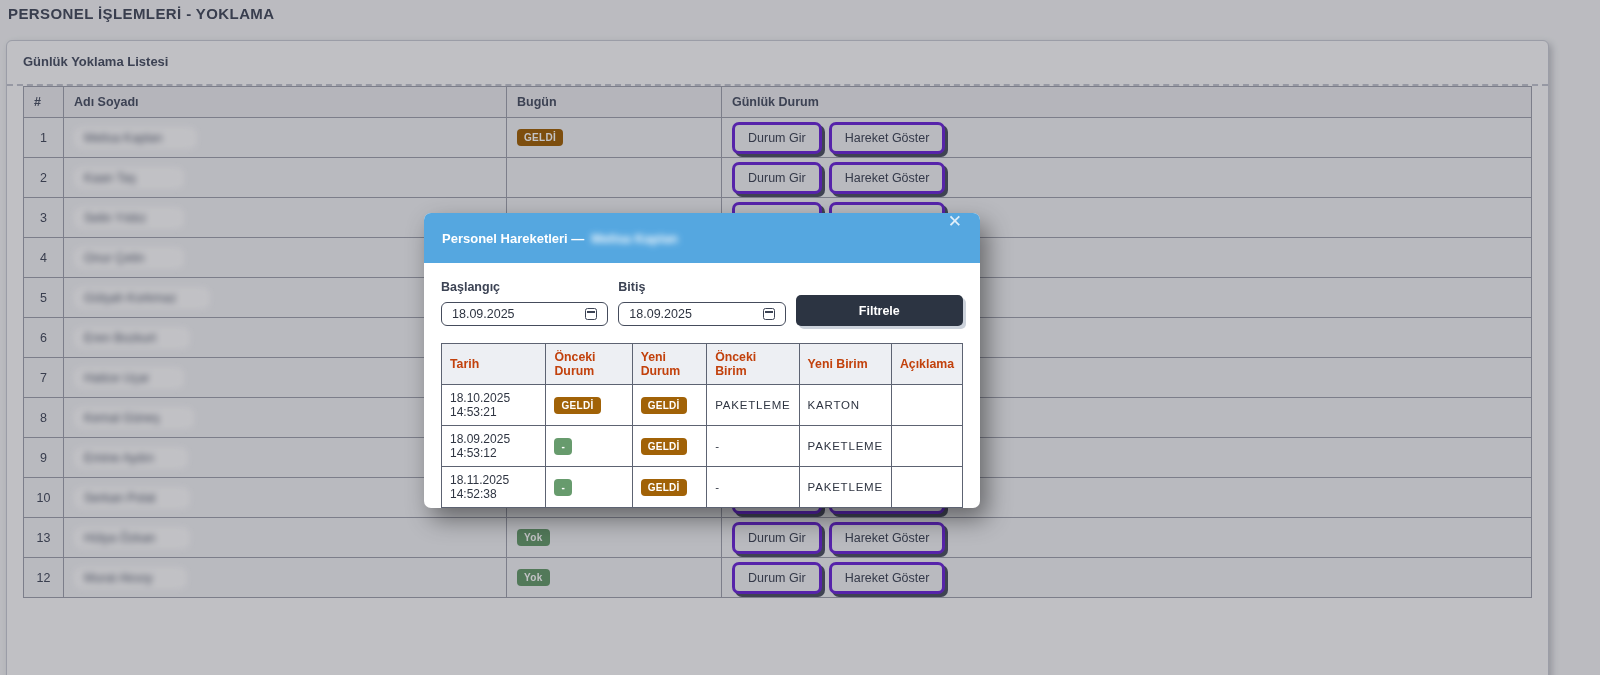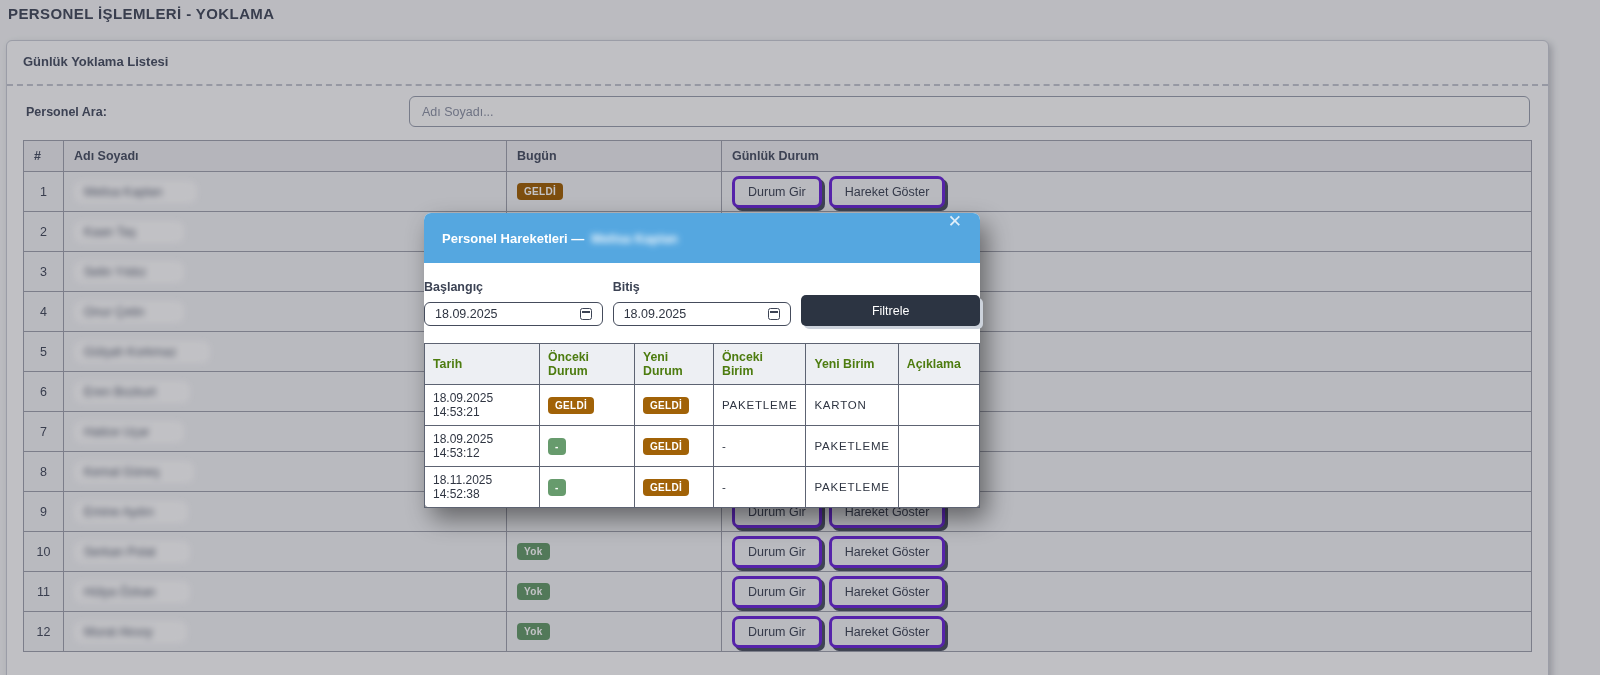--- a/index.html
+++ b/index.html
@@ -72,42 +72,42 @@
   .modal-header {
     height:50px; background:#55a7e0; border-radius:7px 7px 0 0;
     display:flex; padding:0 18px;
   }
   .modal-title { color:#fff; font-weight:700; font-size:13px; display:flex; gap:7px; align-items:center; }
   .modal-title .person { filter:blur(3px); opacity:.95; }
   .modal-close {
     margin-left:auto; color:rgba(255,255,255,.82); font-size:17px; line-height:1;
     cursor:pointer; font-weight:400;
   }
-  .modal-body { padding:17px 0 0; }
+  .modal-body { padding:17px 17px 0; }
   .filter-row { display:flex; gap:10px; }
   .field { flex:1; display:flex; flex-direction:column; }
   .field-label { font-size:12.5px; font-weight:700; color:#3c4354; margin-bottom:8px; }
   .date-box {
     height:24px; border:1px solid #454c5c; border-radius:6px;
     display:flex; align-items:center; justify-content:space-between;
     padding:0 10px; font-size:12.5px; color:#2f3542; background:#fff; cursor:text;
   }
   .cal-icon { width:12px; height:12px; border:1.5px solid #3c4354; border-radius:2.5px; position:relative; flex:0 0 auto; }
   .cal-icon::before { content:""; position:absolute; left:1px; right:1px; top:2px; height:1.5px; background:#3c4354; }
   .filter-btn-wrap { flex:1; display:flex; flex-direction:column; justify-content:flex-end; }
   .filtrele-btn {
-    height:31px; background:#2c3442; color:#fff; font-weight:400; font-size:12.5px;
+    height:31px; background:#2c3442; color:#fff; font-weight:700; font-size:12.5px;
     border:none; border-radius:5px; font-family:inherit; cursor:pointer;
     box-shadow:3px 3px 0 #ccd2db;
   }
   .modal-table {
     margin-top:17px; width:100%; border-collapse:collapse; font-size:12px; color:#2f3542;
   }
   .modal-table th, .modal-table td { border:1px solid #5d6372; padding:6px 8px; text-align:left; }
-  .modal-table thead th { background:#edeff3; font-weight:700; font-size:12.3px; color:#4d7c0f; }
+  .modal-table thead th { background:#edeff3; font-weight:700; font-size:12.3px; color:#c2410c; }
   .modal-table td { height:28px; }
   .m-col-date { width:115px; }
   .m-col-prev { width:95px; }
   .m-col-new  { width:79px; }
   .m-col-punit{ width:86px; }
   .m-col-nunit{ width:82px; }
   .unit-text { font-size:11.5px; letter-spacing:.8px; }
   .modal-footer {
     margin-top:26px; border-top:1px solid #cfd3da;
     padding:13px 17px 17px; display:flex; justify-content:flex-end;
@@ -119,24 +119,20 @@
   }
 </style>
 </head>
 <body>
 
 <div class="page-title">PERSONEL İŞLEMLERİ - YOKLAMA</div>
 
 <div class="panel">
   <div class="panel-header">Günlük Yoklama Listesi</div>
 
-  <div class="search-row">
-    <div class="search-label">Personel Ara:</div>
-    <input class="search-input" type="text" placeholder="Adı Soyadı..." style="">
-  </div>
 
   <table class="main-table">
     <thead>
       <tr>
         <th class="col-num">#</th>
         <th class="col-name">Adı Soyadı</th>
         <th class="col-today">Bugün</th>
         <th>Günlük Durum</th>
       </tr>
     </thead>
@@ -245,21 +241,21 @@
     <td class="col-name"><span class="name-chip">Serkan Polat</span></td>
     <td class="col-today"><span class="badge muted">Yok</span></td>
     <td>
       <div class="actions">
         <button class="action-btn">Durum Gir</button>
         <button class="action-btn">Hareket Göster</button>
       </div>
     </td>
   </tr>
         <tr>
-    <td class="col-num">11</td>
+    <td class="col-num">13</td>
     <td class="col-name"><span class="name-chip">Hülya Özkan</span></td>
     <td class="col-today"><span class="badge muted">Yok</span></td>
     <td>
       <div class="actions">
         <button class="action-btn">Durum Gir</button>
         <button class="action-btn">Hareket Göster</button>
       </div>
     </td>
   </tr>
         <tr>
@@ -315,21 +311,21 @@
           <th class="m-col-date">Tarih</th>
           <th class="m-col-prev">Önceki Durum</th>
           <th class="m-col-new">Yeni Durum</th>
           <th class="m-col-punit">Önceki Birim</th>
           <th class="m-col-nunit">Yeni Birim</th>
           <th>Açıklama</th>
         </tr>
       </thead>
       <tbody>
           <tr>
-    <td>18.09.2025 14:53:21</td>
+    <td>18.10.2025 14:53:21</td>
     <td><span class="badge success">GELDİ</span></td>
     <td><span class="badge success">GELDİ</span></td>
     <td class="unit-text">PAKETLEME</td>
     <td class="unit-text">KARTON</td>
     <td></td>
   </tr>
           <tr>
     <td>18.09.2025 14:53:12</td>
     <td><span class="badge muted">-</span></td>
     <td><span class="badge success">GELDİ</span></td>

